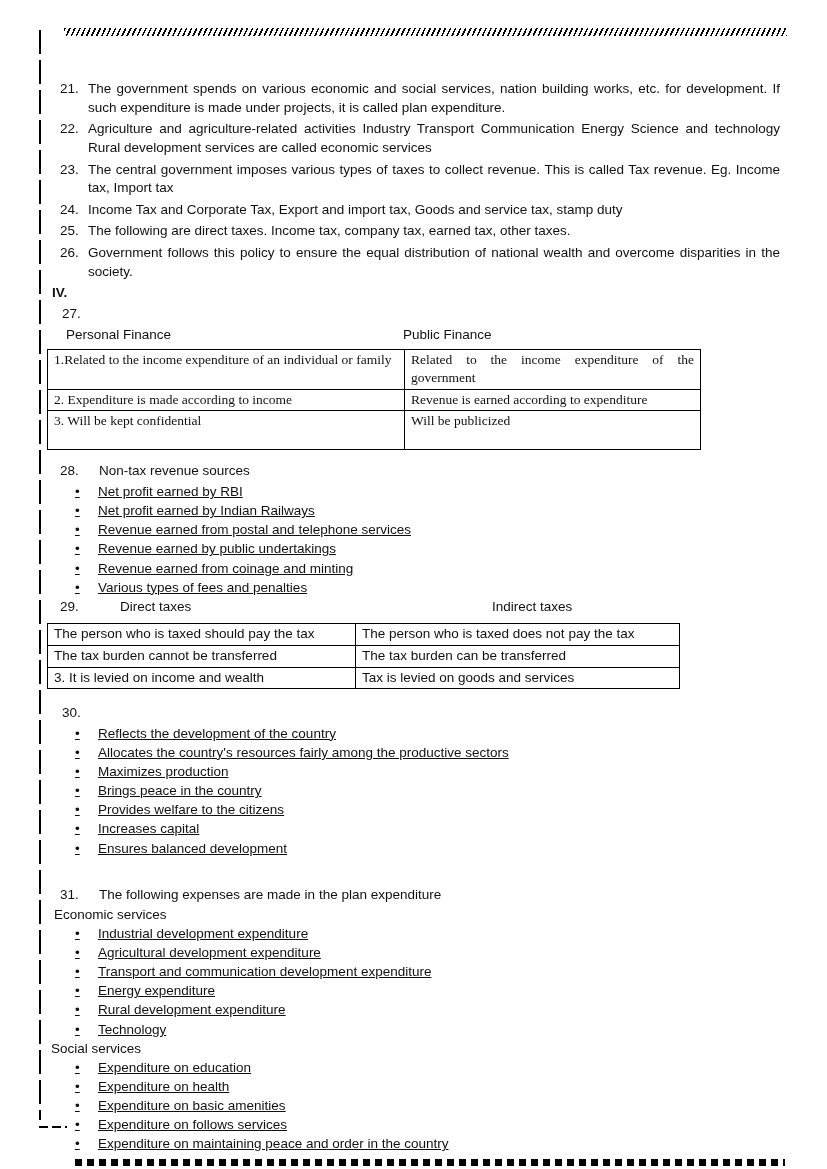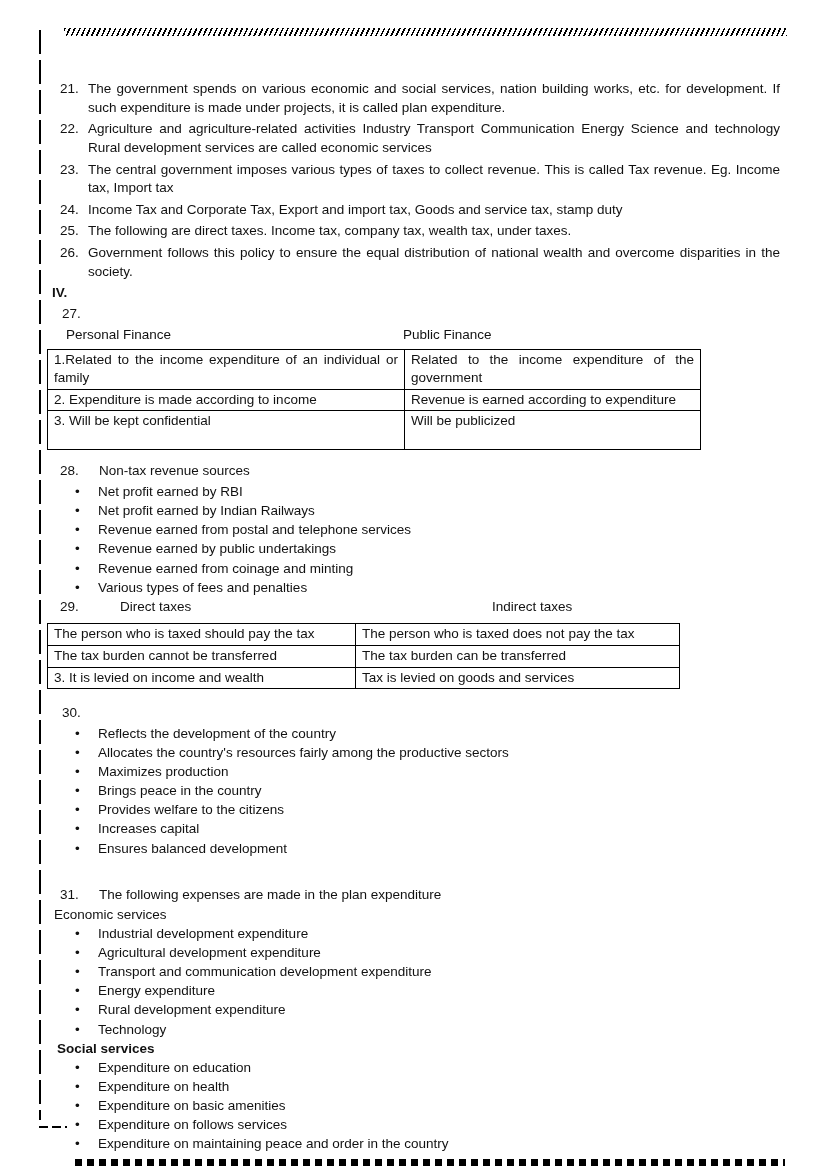--- a/index.html
+++ b/index.html
@@ -30,31 +30,31 @@
   .thead .h-right{position:absolute;left:356px;}
 
   .thead29{position:relative;height:19px;margin-top:1px;}
   .thead29 .n{position:absolute;left:13px;}
   .thead29 .h-left{position:absolute;left:73px;}
   .thead29 .h-right{position:absolute;left:445px;}
 
   table{border-collapse:collapse;table-layout:fixed;}
   td{border:1px solid #000;padding:1px 6px;vertical-align:top;}
   .table1{width:654px;margin-top:4px;}
-  .table1 td{text-align:justify;}
+  .table1 td{text-align:justify;font-family:Liberation Serif, serif;}
   .table1 col.c1{width:357px;}
   .table1 tr.tall td{height:36px;}
   .table2{width:633px;margin-top:6px;}
   .table2 col.c1{width:308px;}
 
   .qline{display:flex;margin-top:12px;margin-bottom:2px;gap:24px;}
   .qline .num{width:28px;padding-left:13px;box-sizing:border-box;flex-shrink:0;}
   .qline .txt{flex:1;}
 
-  .bullet{display:flex;margin-bottom:0.5px;}
+  .bullet{display:flex;margin-bottom:0.5px;text-decoration:underline;}
   .bullet .dot{width:23px;margin-left:28px;flex-shrink:0;text-align:left;}
   .bullet .dot::before{content:"\2022";}
   .bullet .txt{flex:1;}
 
   .plain-heading{margin-left:6px;margin-top:1px;}
   .gap-lg{height:27px;}
 
   .dotline{margin:5px 0 0 28px;width:710px;height:7px;
     background:repeating-linear-gradient(90deg,#000 0 7px,transparent 7px 12px);}
 </style>
@@ -78,21 +78,21 @@
   <div class="item">
     <span class="num">23.</span>
     <div class="txt">The central government imposes various types of taxes to collect revenue. This is called Tax revenue. Eg. Income tax, Import tax</div>
   </div>
   <div class="item">
     <span class="num">24.</span>
     <div class="txt">Income Tax and Corporate Tax, Export and import tax, Goods and service tax, stamp duty</div>
   </div>
   <div class="item">
     <span class="num">25.</span>
-    <div class="txt">The following are direct taxes. Income tax, company tax, wealth tax, under taxes.</div>
+    <div class="txt">The following are direct taxes. Income tax, company tax, earned tax, other taxes.</div>
   </div>
   <div class="item">
     <span class="num">26.</span>
     <div class="txt">Government follows this policy to ensure the equal distribution of national wealth and overcome disparities in the society.</div>
   </div>
 
   <div class="sec-heading">IV.</div>
   <div class="qnum-line">27.</div>
 
   <div class="thead">
@@ -235,21 +235,21 @@
     </div>
   <div class="bullet">
       <span class="dot"></span>
       <div class="txt">Rural development expenditure</div>
     </div>
   <div class="bullet">
       <span class="dot"></span>
       <div class="txt">Technology</div>
     </div>
 
-  <div class="plain-heading" style="margin-left:10px;font-weight:bold;">Social services</div>
+  <div class="plain-heading" style="margin-left:4px;">Social services</div>
   <div class="bullet">
       <span class="dot"></span>
       <div class="txt">Expenditure on education</div>
     </div>
   <div class="bullet">
       <span class="dot"></span>
       <div class="txt">Expenditure on health</div>
     </div>
   <div class="bullet">
       <span class="dot"></span>

